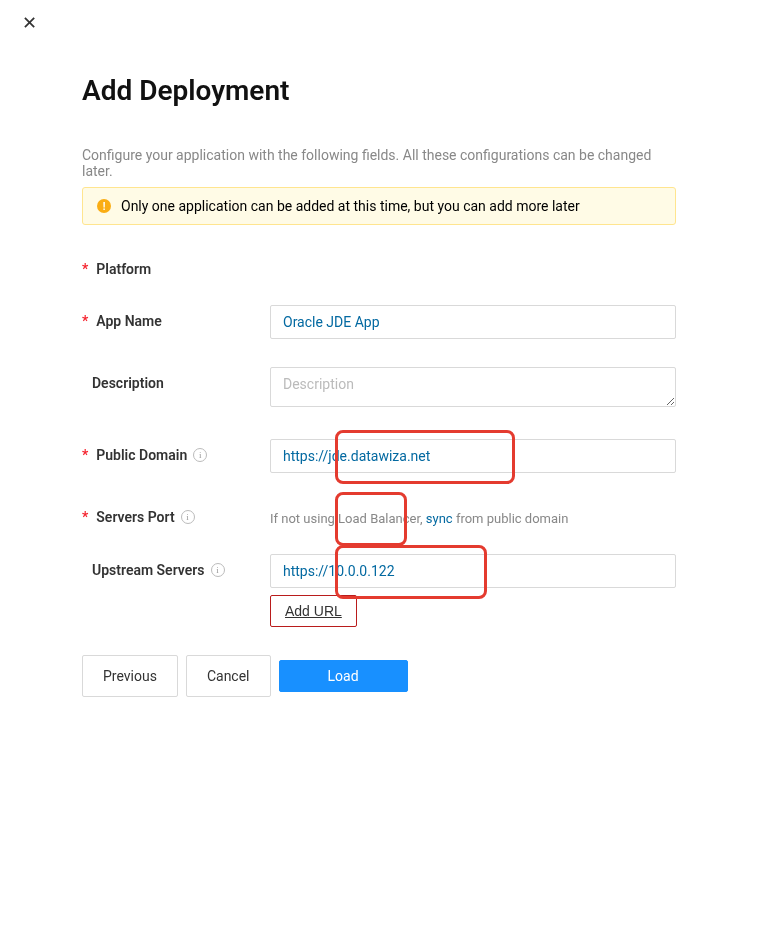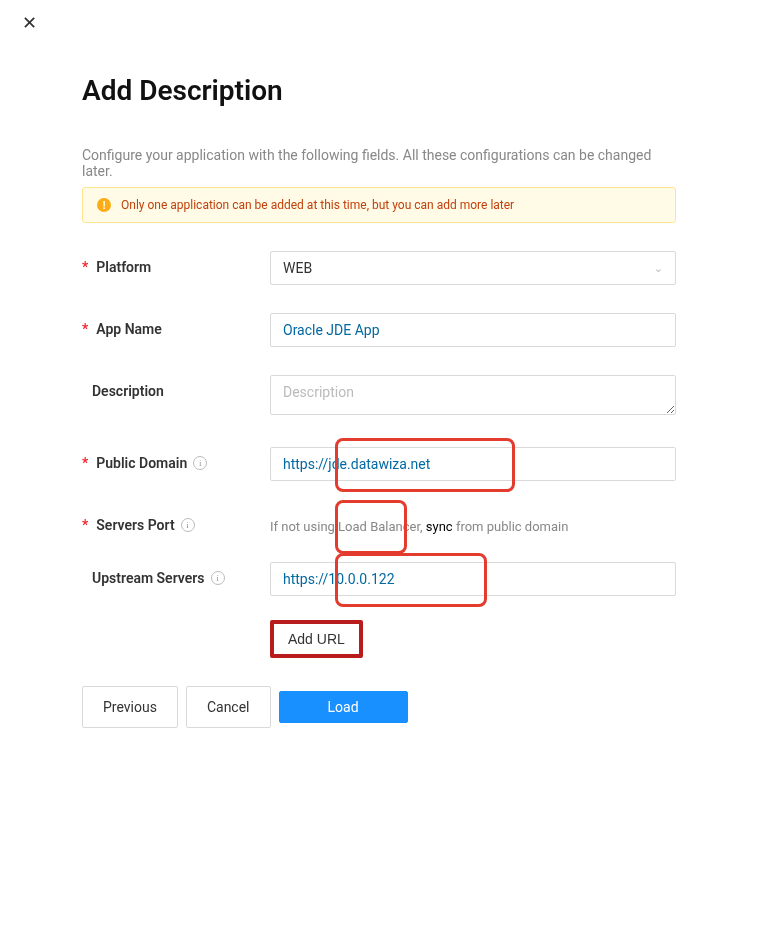--- a/index.html
+++ b/index.html
@@ -58,22 +58,22 @@
       background: #faad14;
       color: #fff;
       font-size: 10px;
       font-weight: bold;
       display: inline-flex;
       align-items: center;
       justify-content: center;
       flex-shrink: 0;
     }
     .alert-text {
-      font-size: 12px;
-      color: #c2410c;
+      font-size: 14px;
+      color: #000000;
     }
     .field-row {
       display: flex;
       align-items: flex-start;
       margin-bottom: 28px;
       position: relative;
     }
     .field-label {
       width: 188px;
       padding-top: 8px;
@@ -124,41 +124,42 @@
     }
     .select-caret {
       color: #bbb;
       font-size: 11px;
     }
     .hint-text {
       font-size: 13px;
       color: #888;
       margin-top: 10px;
     }
-    .hint-text .link { color: #000000; }
+    .hint-text .link { color: #0369a1; }
     .highlight-box {
       position: absolute;
       border: 3px solid #e43b2f;
       border-radius: 8px;
       pointer-events: none;
       z-index: 5;
     }
     .hb1 { left: 253px; top: -9px; width: 180px; height: 54px; }
     .hb2 { left: 253px; top: -9px; width: 72px; height: 54px; }
     .hb3 { left: 253px; top: -9px; width: 152px; height: 54px; }
     .add-url-btn {
-      margin-top: 24px;
+      margin-top: 7px;
       display: inline-block;
       padding: 7px 14px;
-      border: 4px solid #b91c1c;
+      border: 1px solid #b91c1c;
       border-radius: 2px;
       font-size: 14px;
       color: #333;
       background: #fff;
       cursor: pointer;
+      text-decoration: underline;
     }
     .footer-buttons {
       display: flex;
       align-items: center;
       margin-top: 18px;
     }
     .btn {
       padding: 12px 20px;
       border: 1px solid #d9d9d9;
       border-radius: 2px;
@@ -178,38 +179,32 @@
     }
   </style>
 </head>
 <body>
 
 <div class="header-bar">
   <span class="close-x">✕</span>
 </div>
 
 <div class="content">
-  <h1 class="page-title">Add Description</h1>
+  <h1 class="page-title">Add Deployment</h1>
   <p class="page-desc">Configure your application with the following fields. All these configurations can be changed later.</p>
 
   <div class="alert">
     <span class="alert-icon">!</span>
     <span class="alert-text">Only one application can be added at this time, but you can add more later</span>
   </div>
 
   <div class="field-row">
     <div class="field-label">
       <span class="req-star">*</span>
       <span>Platform</span>
-    </div>
-    <div class="field-control">
-      <div class="select-input">
-        <span>WEB</span>
-        <span class="select-caret">⌄</span>
-      </div>
     </div>
   </div>
 
   <div class="field-row">
     <div class="field-label">
       <span class="req-star">*</span>
       <span>App Name</span>
     </div>
     <div class="field-control">
       <input type="text" class="text-input" value="Oracle JDE App" style="">

